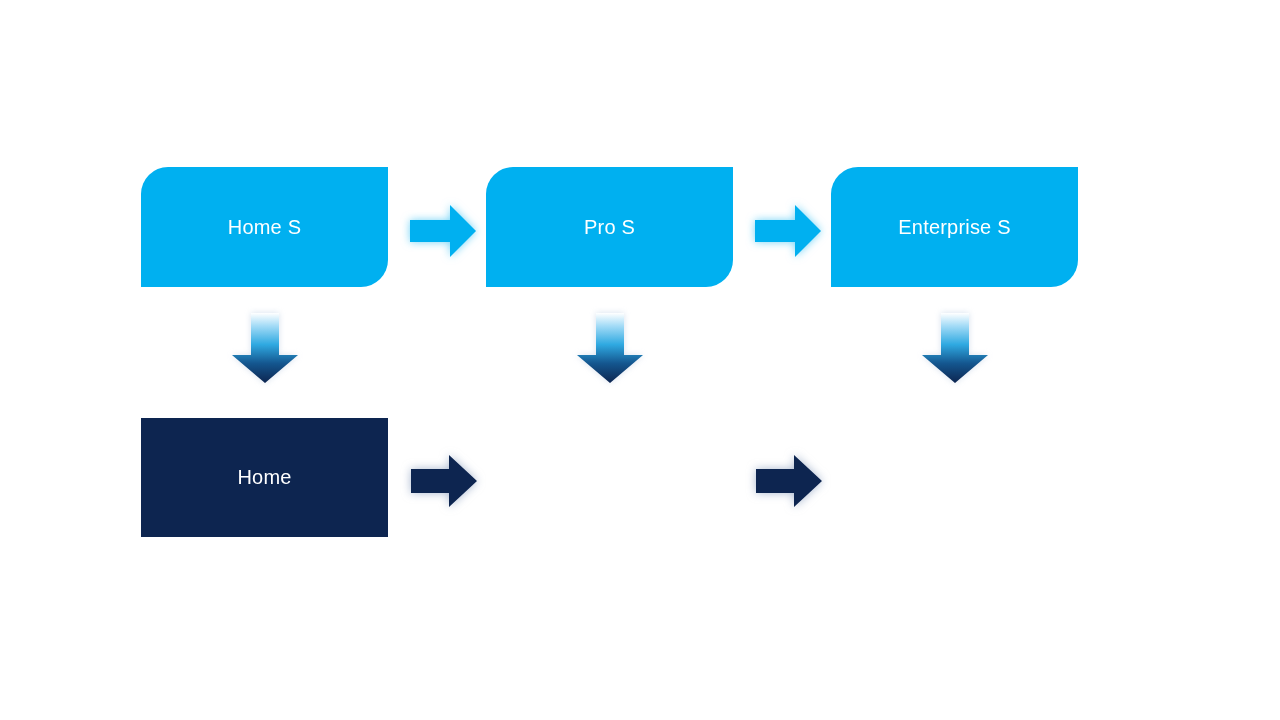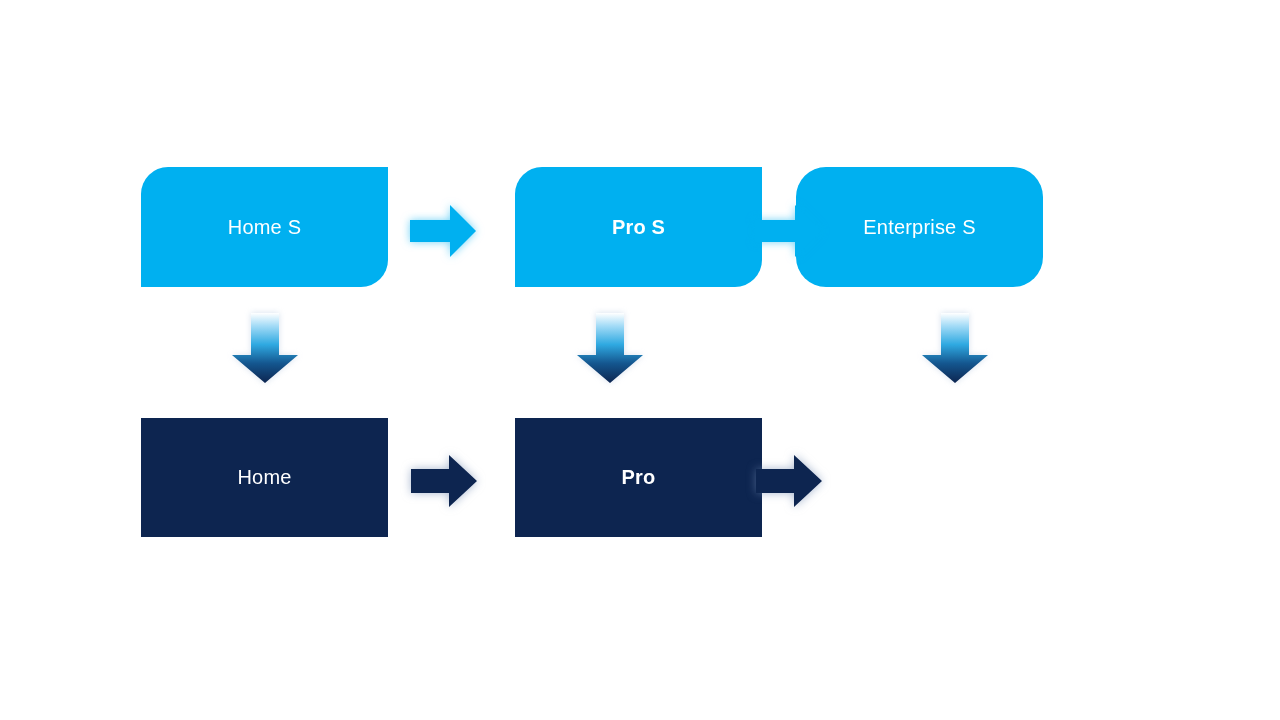--- a/index.html
+++ b/index.html
@@ -32,22 +32,22 @@
     border-radius: 27px 0 27px 0;
   }
   .box-bottom {
     top: 418px;
     height: 119px;
     background: #0D2550;
     border-radius: 0;
     justify-content: center;
   }
   .col0 { left: 141px; }
-  .col1 { left: 515px; font-weight: bold; }
-  .col2 { left: 796px; border-radius: 30px; }
+  .col1 { left: 486px; }
+  .col2 { left: 831px; }
 
   .h-arrow {
     position: absolute;
     width: 66px;
     height: 52px;
   }
   .h-arrow-top {
     top: 205px;
     filter: drop-shadow(0 0 4px rgba(0, 176, 240, 0.55));
   }
@@ -123,23 +123,20 @@
   </div>
   <div class="v-arrow v-arrow-3">
     <svg viewBox="0 0 66 70">
         <polygon points="19,0 47,0 47,42 66,42 33,70 0,42 19,42" fill="url(#downGrad)"></polygon>
       </svg>
   </div>
 
   <div class="box box-bottom col0">
     <span>Home</span>
   </div>
-  <div class="box box-bottom col1">
-    <span>Pro</span>
-  </div>
 
   <div class="h-arrow h-arrow-bottom h-arrow-3">
     <svg viewBox="0 0 66 52">
         <polygon points="0,14 38,14 38,0 66,26 38,52 38,38 0,38" fill="#0D2550"></polygon>
       </svg>
   </div>
   <div class="h-arrow h-arrow-bottom h-arrow-4">
     <svg viewBox="0 0 66 52">
         <polygon points="0,14 38,14 38,0 66,26 38,52 38,38 0,38" fill="#0D2550"></polygon>
       </svg>

